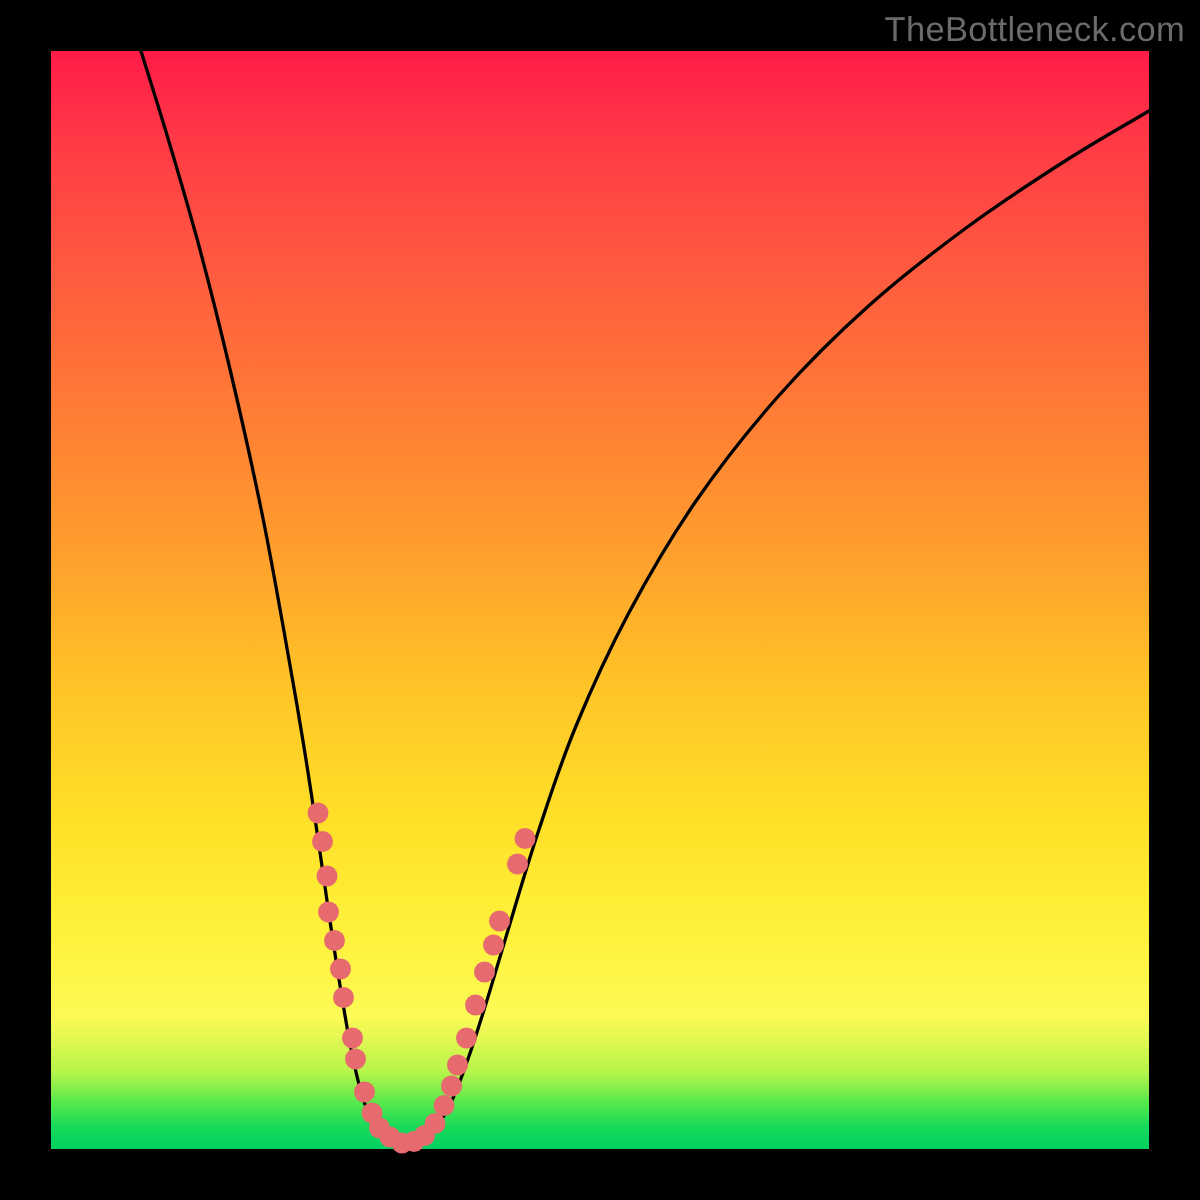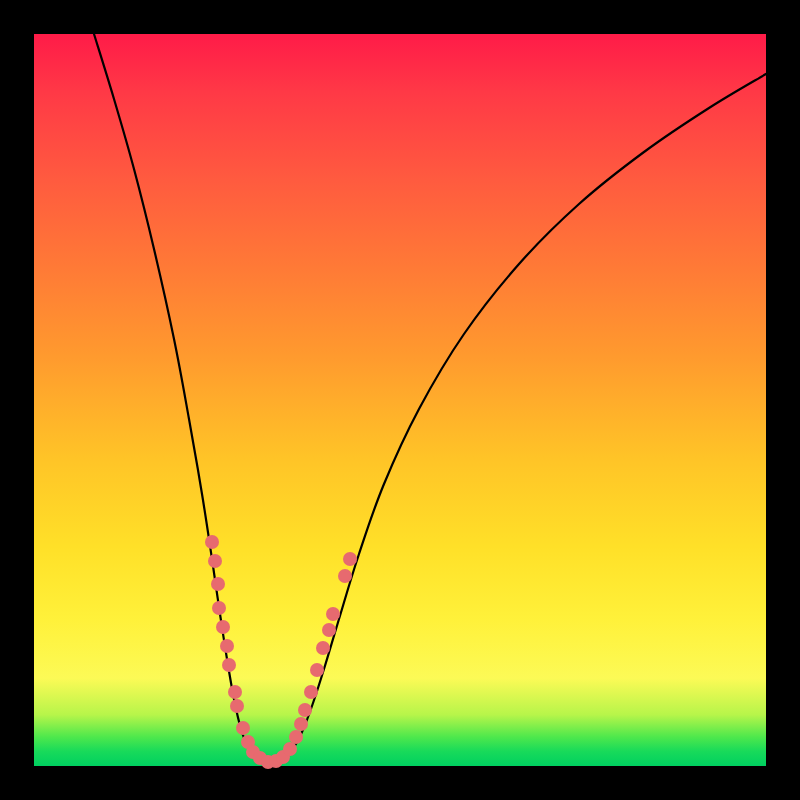--- a/index.html
+++ b/index.html
@@ -103,13 +103,14 @@
         <circle cx="271" cy="676" r="7" class="dot"></circle>
         <circle cx="277" cy="658" r="7" class="dot"></circle>
         <circle cx="283" cy="636" r="7" class="dot"></circle>
         <circle cx="289" cy="614" r="7" class="dot"></circle>
         <circle cx="295" cy="596" r="7" class="dot"></circle>
         <circle cx="299" cy="580" r="7" class="dot"></circle>
         <circle cx="311" cy="542" r="7" class="dot"></circle>
         <circle cx="316" cy="525" r="7" class="dot"></circle>
       </svg>
   </div>
+  <div class="watermark">TheBottleneck.com</div>
 </div>
 
 </body></html>

